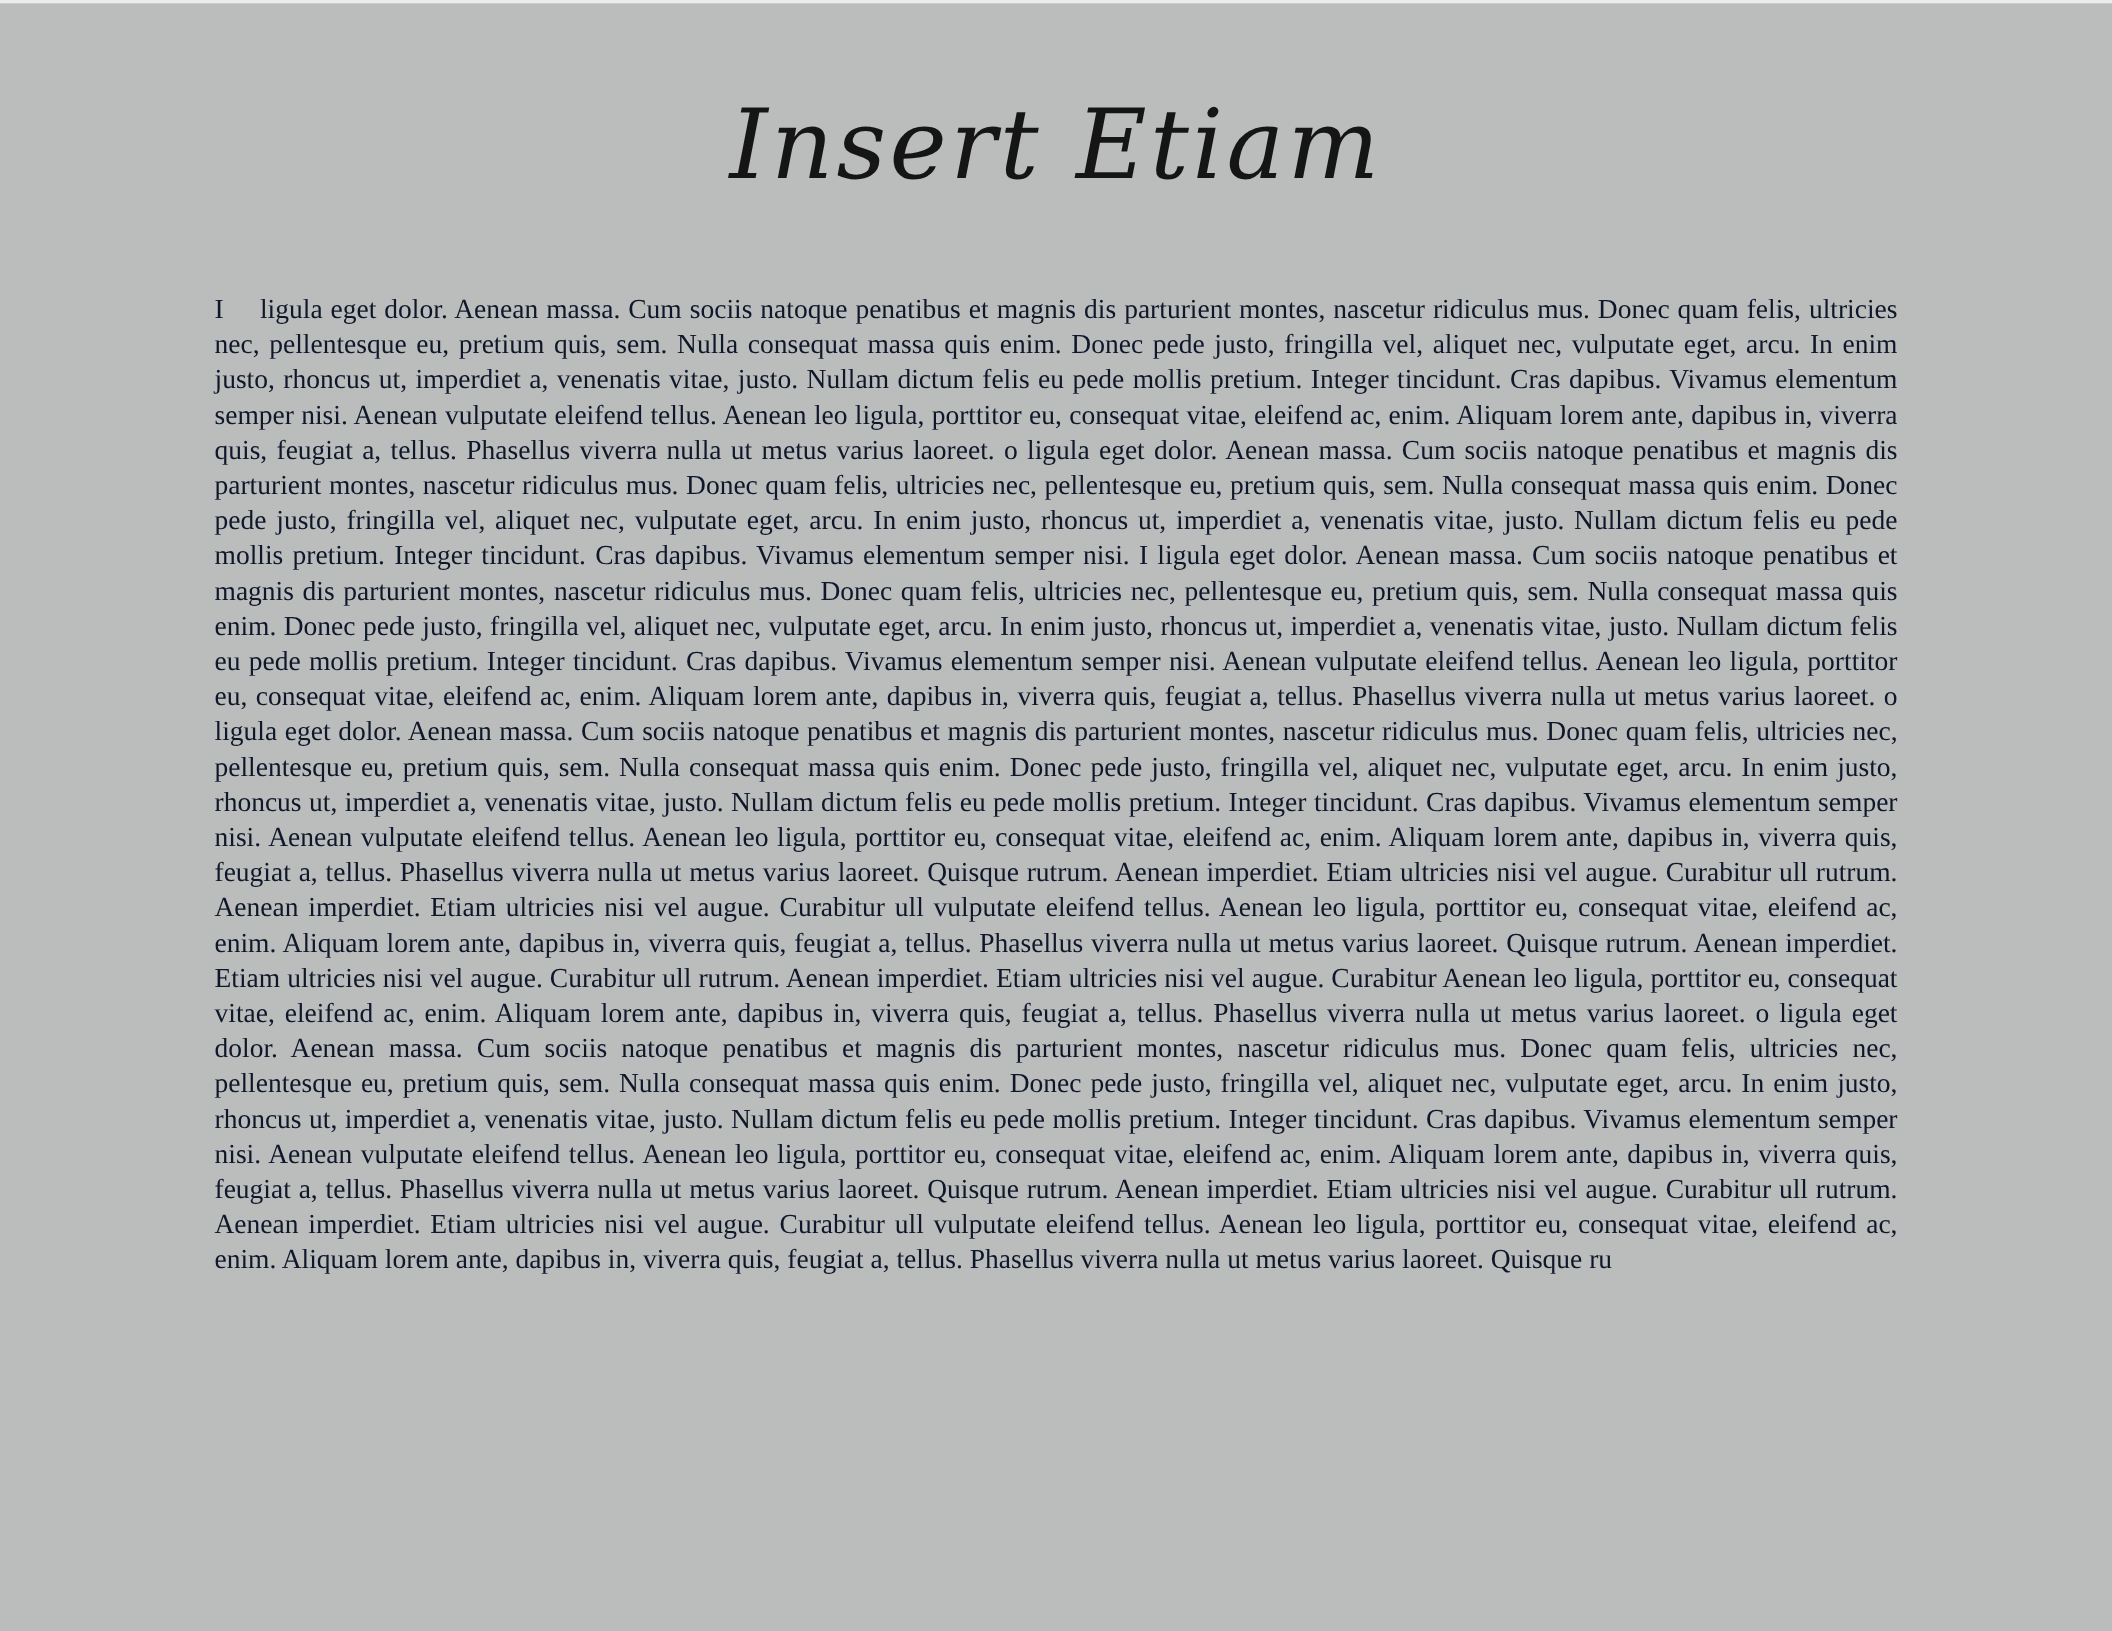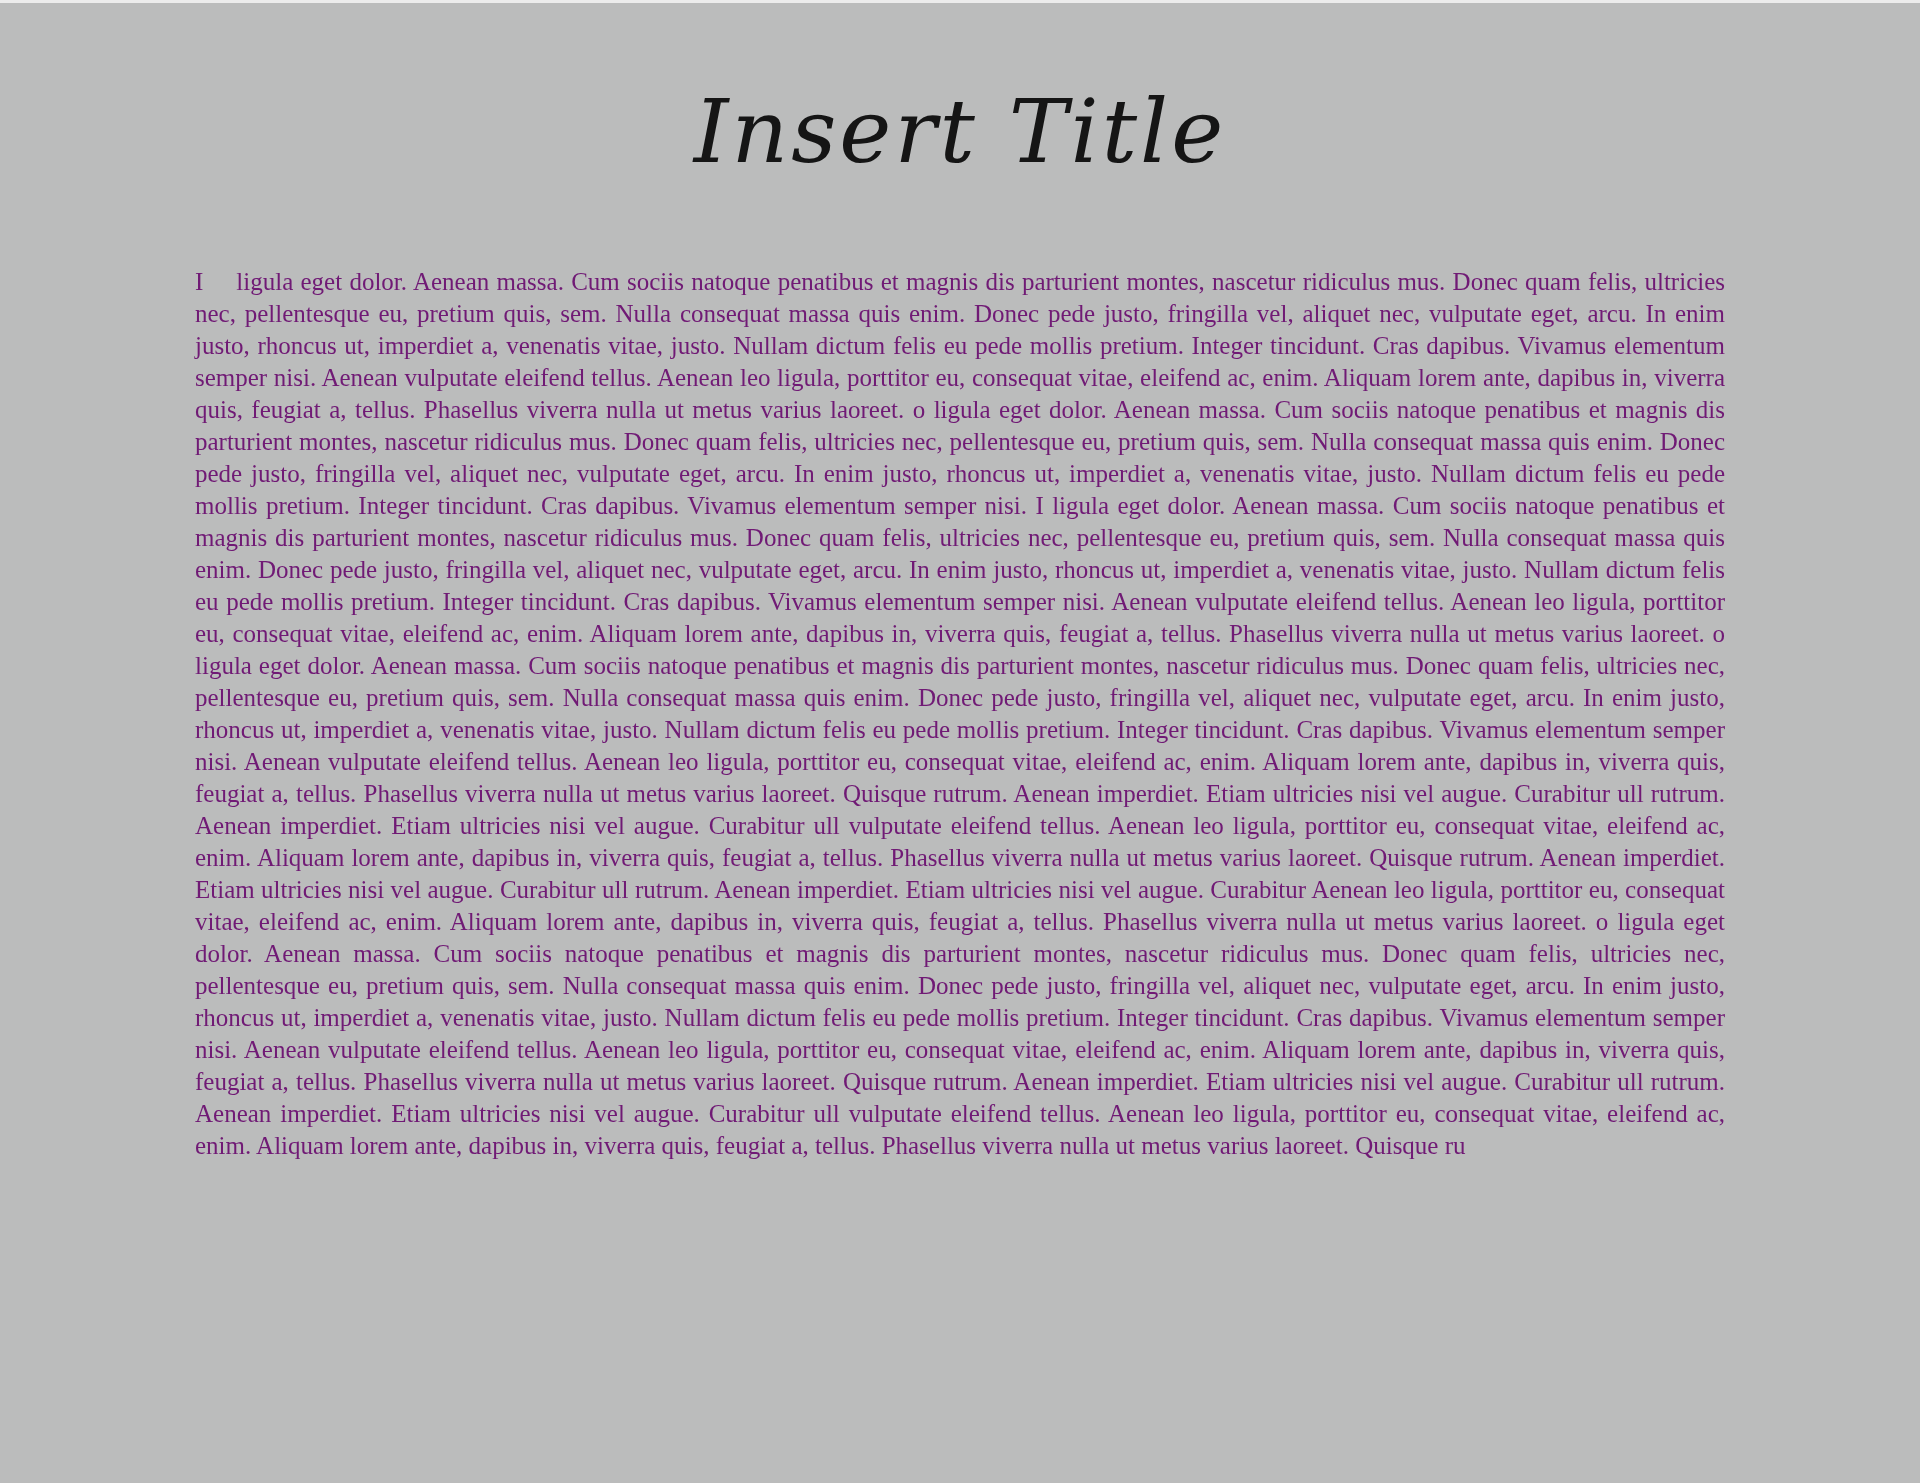--- a/index.html
+++ b/index.html
@@ -32,35 +32,35 @@
     line-height: 1.05;
     letter-spacing: 3px;
     color: #151515;
   }
   .article {
     width: 1530px;
     margin: 88px auto 0 auto;
     font-family: "Liberation Serif", "DejaVu Serif", serif;
     font-size: 25px;
     line-height: 32px;
-    color: #701a75;
+    color: #0f172a;
     text-align: justify;
     text-justify: inter-word;
   }
   .initial {
     display: inline;
   }
   .initial-gap {
     display: inline-block;
     width: 33px;
     height: 1px;
   }
 </style>
 </head>
 <body>
 
 <div class="slide">
   <div class="top-strip"></div>
 
-  <h1 class="title">Insert Title</h1>
+  <h1 class="title">Insert Etiam</h1>
 
   <div class="article"><span class="initial">I</span><span class="initial-gap"></span><span>ligula eget dolor. Aenean massa. Cum sociis natoque penatibus et magnis dis parturient montes, nascetur ridiculus mus. Donec quam felis, ultricies nec, pellentesque eu, pretium quis, sem. Nulla consequat massa quis enim. Donec pede justo, fringilla vel, aliquet nec, vulputate eget, arcu. In enim justo, rhoncus ut, imperdiet a, venenatis vitae, justo. Nullam dictum felis eu pede mollis pretium. Integer tincidunt. Cras dapibus. Vivamus elementum semper nisi. Aenean vulputate eleifend tellus. Aenean leo ligula, porttitor eu, consequat vitae, eleifend ac, enim. Aliquam lorem ante, dapibus in, viverra quis, feugiat a, tellus. Phasellus viverra nulla ut metus varius laoreet. o ligula eget dolor. Aenean massa. Cum sociis natoque penatibus et magnis dis parturient montes, nascetur ridiculus mus. Donec quam felis, ultricies nec, pellentesque eu, pretium quis, sem. Nulla consequat massa quis enim. Donec pede justo, fringilla vel, aliquet nec, vulputate eget, arcu. In enim justo, rhoncus ut, imperdiet a, venenatis vitae, justo. Nullam dictum felis eu pede mollis pretium. Integer tincidunt. Cras dapibus. Vivamus elementum semper nisi. I ligula eget dolor. Aenean massa. Cum sociis natoque penatibus et magnis dis parturient montes, nascetur ridiculus mus. Donec quam felis, ultricies nec, pellentesque eu, pretium quis, sem. Nulla consequat massa quis enim. Donec pede justo, fringilla vel, aliquet nec, vulputate eget, arcu. In enim justo, rhoncus ut, imperdiet a, venenatis vitae, justo. Nullam dictum felis eu pede mollis pretium. Integer tincidunt. Cras dapibus. Vivamus elementum semper nisi. Aenean vulputate eleifend tellus. Aenean leo ligula, porttitor eu, consequat vitae, eleifend ac, enim. Aliquam lorem ante, dapibus in, viverra quis, feugiat a, tellus. Phasellus viverra nulla ut metus varius laoreet. o ligula eget dolor. Aenean massa. Cum sociis natoque penatibus et magnis dis parturient montes, nascetur ridiculus mus. Donec quam felis, ultricies nec, pellentesque eu, pretium quis, sem. Nulla consequat massa quis enim. Donec pede justo, fringilla vel, aliquet nec, vulputate eget, arcu. In enim justo, rhoncus ut, imperdiet a, venenatis vitae, justo. Nullam dictum felis eu pede mollis pretium. Integer tincidunt. Cras dapibus. Vivamus elementum semper nisi. Aenean vulputate eleifend tellus. Aenean leo ligula, porttitor eu, consequat vitae, eleifend ac, enim. Aliquam lorem ante, dapibus in, viverra quis, feugiat a, tellus. Phasellus viverra nulla ut metus varius laoreet. Quisque rutrum. Aenean imperdiet. Etiam ultricies nisi vel augue. Curabitur ull rutrum. Aenean imperdiet. Etiam ultricies nisi vel augue. Curabitur ull vulputate eleifend tellus. Aenean leo ligula, porttitor eu, consequat vitae, eleifend ac, enim. Aliquam lorem ante, dapibus in, viverra quis, feugiat a, tellus. Phasellus viverra nulla ut metus varius laoreet. Quisque rutrum. Aenean imperdiet. Etiam ultricies nisi vel augue. Curabitur ull rutrum. Aenean imperdiet. Etiam ultricies nisi vel augue. Curabitur Aenean leo ligula, porttitor eu, consequat vitae, eleifend ac, enim. Aliquam lorem ante, dapibus in, viverra quis, feugiat a, tellus. Phasellus viverra nulla ut metus varius laoreet. o ligula eget dolor. Aenean massa. Cum sociis natoque penatibus et magnis dis parturient montes, nascetur ridiculus mus. Donec quam felis, ultricies nec, pellentesque eu, pretium quis, sem. Nulla consequat massa quis enim. Donec pede justo, fringilla vel, aliquet nec, vulputate eget, arcu. In enim justo, rhoncus ut, imperdiet a, venenatis vitae, justo. Nullam dictum felis eu pede mollis pretium. Integer tincidunt. Cras dapibus. Vivamus elementum semper nisi. Aenean vulputate eleifend tellus. Aenean leo ligula, porttitor eu, consequat vitae, eleifend ac, enim. Aliquam lorem ante, dapibus in, viverra quis, feugiat a, tellus. Phasellus viverra nulla ut metus varius laoreet. Quisque rutrum. Aenean imperdiet. Etiam ultricies nisi vel augue. Curabitur ull rutrum. Aenean imperdiet. Etiam ultricies nisi vel augue. Curabitur ull vulputate eleifend tellus. Aenean leo ligula, porttitor eu, consequat vitae, eleifend ac, enim. Aliquam lorem ante, dapibus in, viverra quis, feugiat a, tellus. Phasellus viverra nulla ut metus varius laoreet. Quisque ru</span></div>
 </div>
 
 </body></html>

